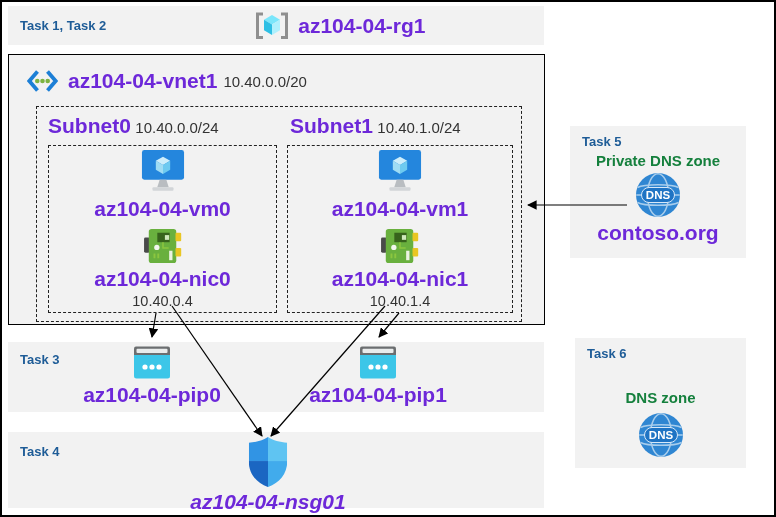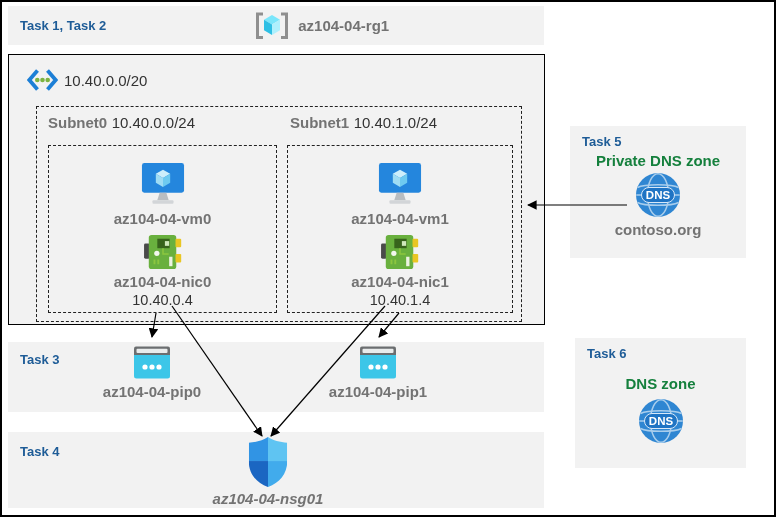--- a/index.html
+++ b/index.html
@@ -3,38 +3,38 @@
 <meta charset="utf-8">
 <style>
   html,body{margin:0;padding:0;background:#fff;}
   .page{
     position:relative;width:776px;height:517px;
     background:#fff;box-shadow:inset 0 0 0 2px #000;
     font-family:"Liberation Sans",sans-serif;overflow:hidden;
   }
   .panel{position:absolute;background:#F2F2F2;}
   .task-label{font-weight:700;font-size:13px;color:#1E5C97;}
-  .res-label{font-weight:700;font-size:15px;color:#737373;}
+  .res-label{font-weight:700;font-size:21px;color:#6d28d9;}
   .plain{font-weight:400;font-size:15px;color:#333;}
 
   
   .top-band{left:8px;top:6px;width:536px;height:39px;display:flex;align-items:center;}
   .top-band .task-label{margin-left:12px;}
   .rg-ico{margin-left:148px;}
   .rg-name{margin-left:8px;}
 
   
   .vnet-box{left:8px;top:54px;width:537px;height:271px;background:#F2F2F2;border:1.5px solid #000;box-sizing:border-box;}
   .vnet-header{position:absolute;left:18px;top:14px;display:flex;align-items:center;}
   .vnet-header .res-label{margin-left:10px;}
   .vnet-header .plain{margin-left:6px;}
   .big-dash{position:absolute;left:27px;top:51px;width:486px;height:216px;border:1px dashed #222;box-sizing:border-box;}
   .subnet-title{position:absolute;top:7px;white-space:nowrap;}
   .subnet-box{position:absolute;top:38px;height:168px;border:1px dashed #222;box-sizing:border-box;
-              display:flex;flex-direction:column;align-items:center;padding-top:17px;}
+              display:flex;flex-direction:column;align-items:center;padding-top:4px;}
   .s0-title{left:11px;} .s1-title{left:253px;}
   .s0{left:11px;width:229px;} .s1{left:250px;width:226px;}
   .subnet-box .res-label{margin-top:3px;}
   .subnet-box .nic-ico{margin-top:7px;}
   .subnet-box .ip{margin-top:2px;font-size:14.5px;}
 
   
   .task3-band{left:8px;top:342px;width:536px;height:70px;}
   .task3-band .task-label{position:absolute;left:12px;top:10px;text-align:right;}
   .pip-group{position:absolute;top:4px;width:160px;display:flex;flex-direction:column;align-items:center;}
@@ -48,21 +48,21 @@
   .nsg-group .res-label{margin-top:2px;font-style:italic;}
 
   
   .task5-box{left:570px;top:126px;width:176px;height:132px;display:flex;flex-direction:column;align-items:center;}
   .task6-box{left:575px;top:338px;width:171px;height:130px;display:flex;flex-direction:column;align-items:center;}
   .task5-box .task-label,.task6-box .task-label{align-self:flex-start;margin:8px 0 0 12px;}
   .box-title{font-weight:700;font-size:15px;color:#15803d;}
   .task5-box .box-title{margin-top:3px;}
   .task5-box .dns-ico{margin-top:3px;}
   .task5-box .zone-name{margin-top:3px;}
-  .task6-box .box-title{margin-top:14px;}
+  .task6-box .box-title{margin-top:28px;}
   .task6-box .dns-ico{margin-top:6px;}
 
   .arrows{position:absolute;left:0;top:0;width:776px;height:517px;pointer-events:none;}
   .icon{display:block;}
 </style>
 </head>
 <body>
 
 <div class="page">
 
@@ -84,20 +84,21 @@
     <div class="vnet-header">
       <span>
         <svg class="icon" width="31" height="22" viewBox="0 0 30 22">
           <polyline points="10,1.5 1.8,11 10,20.5" fill="none" stroke="#1C7FD6" stroke-width="3.8"></polyline>
           <polyline points="20,1.5 28.2,11 20,20.5" fill="none" stroke="#1C7FD6" stroke-width="3.8"></polyline>
           <circle cx="9.8" cy="11" r="2.3" fill="#7CB342"></circle>
           <circle cx="15" cy="11" r="2.3" fill="#7CB342"></circle>
           <circle cx="20.2" cy="11" r="2.3" fill="#7CB342"></circle>
         </svg>
       </span>
+      <span class="res-label">az104-04-vnet1</span>
       <span class="plain">10.40.0.0/20</span>
     </div>
 
     <div class="big-dash">
       <div class="subnet-title s0-title">
         <span class="res-label">Subnet0</span>
         <span class="plain">10.40.0.0/24</span>
       </div>
       <div class="subnet-title s1-title">
         <span class="res-label">Subnet1</span>

